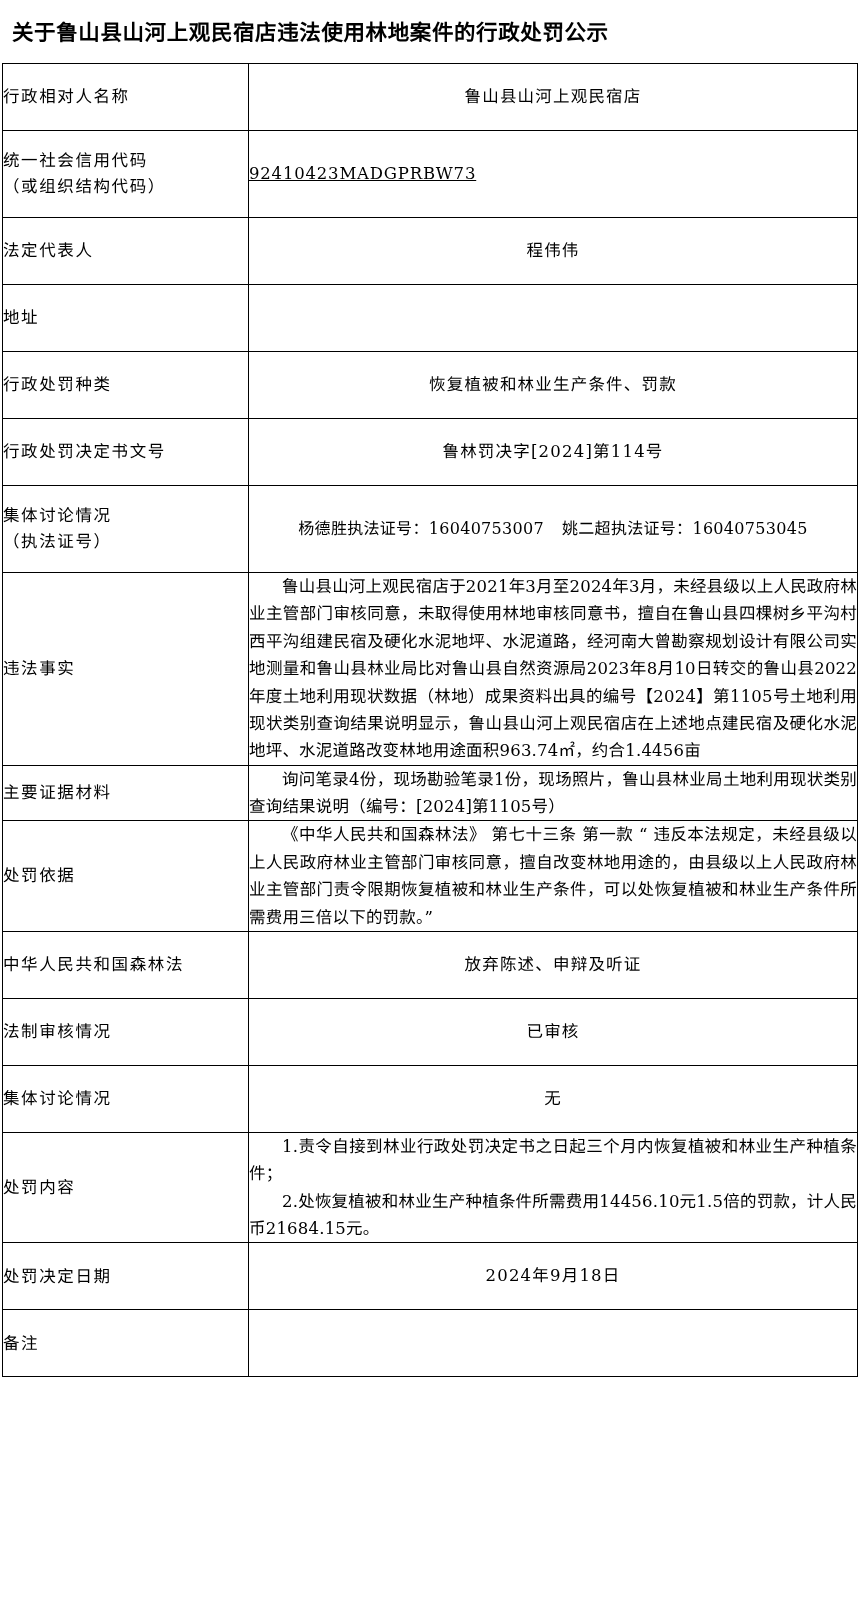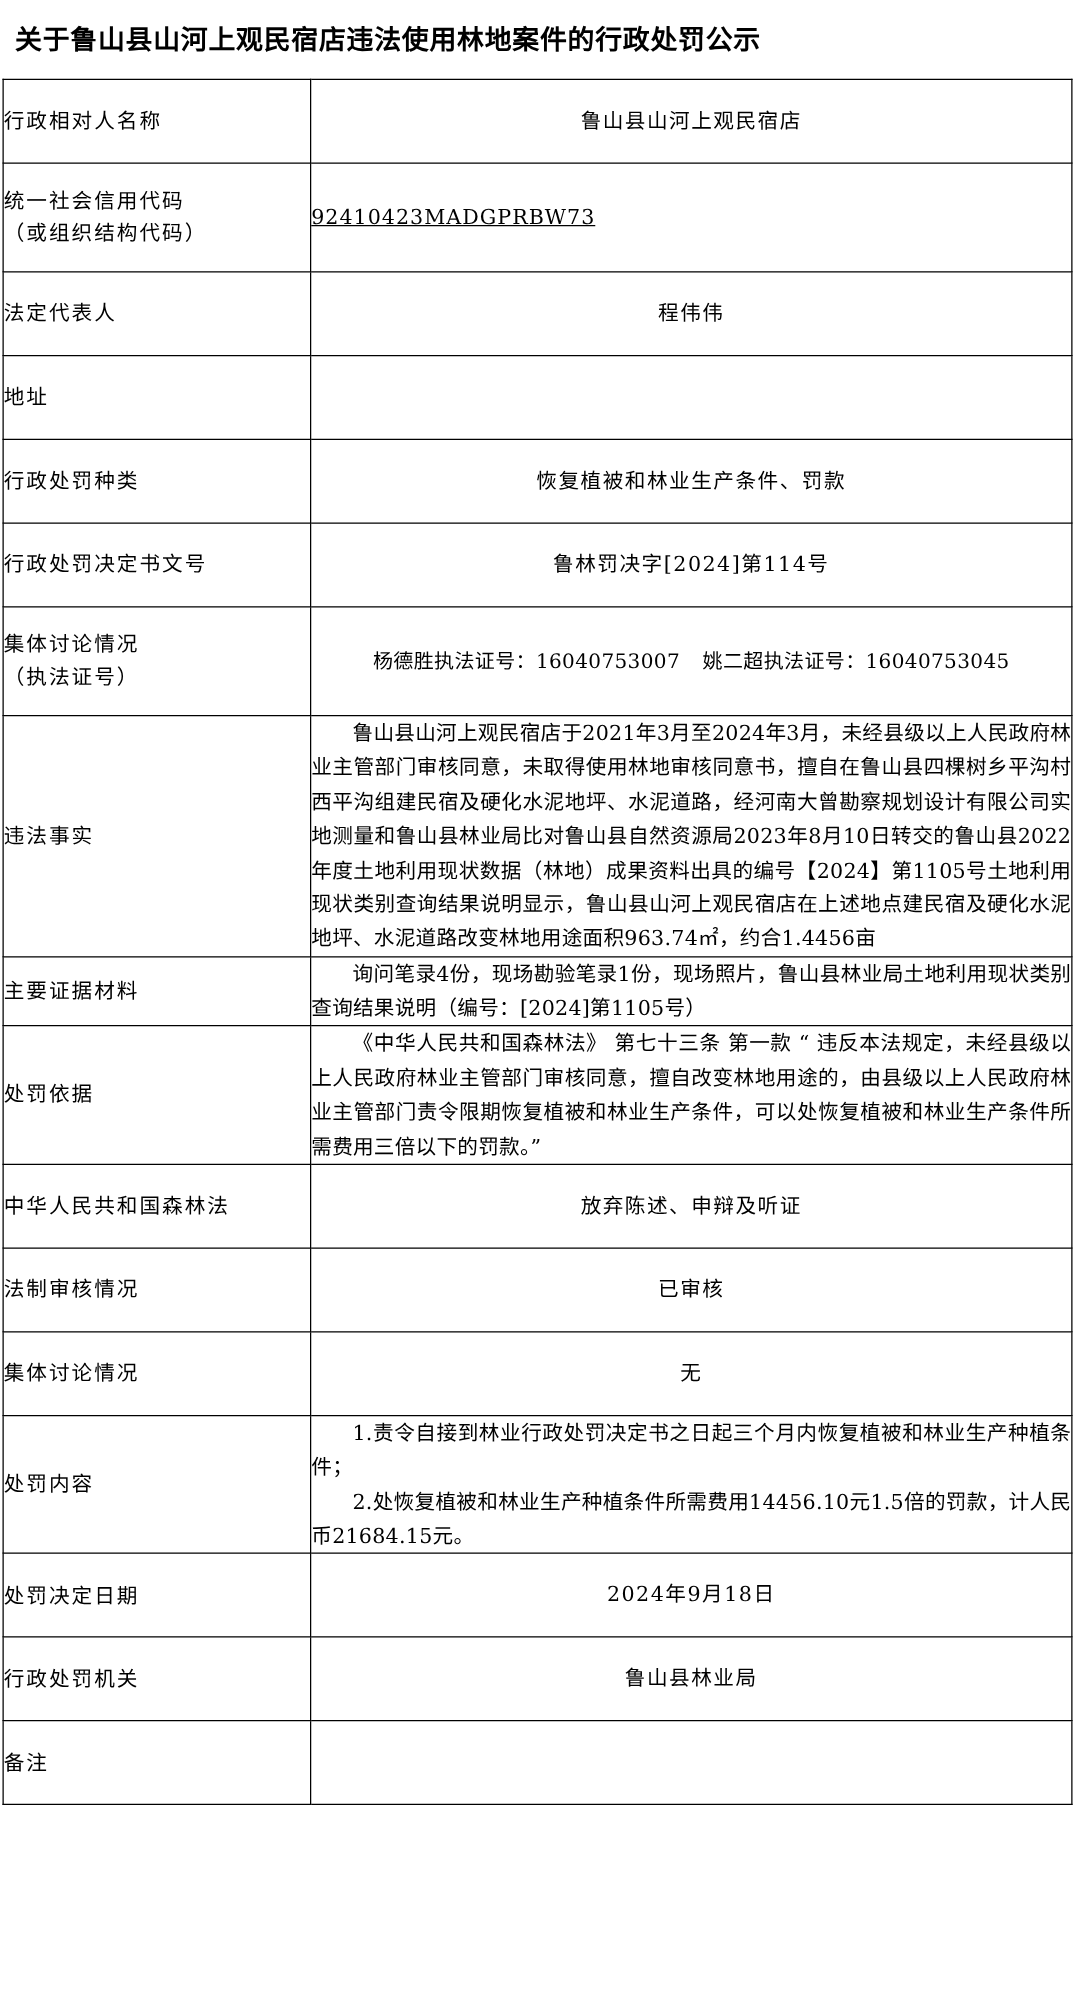--- a/index.html
+++ b/index.html
@@ -201,26 +201,20 @@
         </td>
       </tr>
 
       <tr>
         <td class="label-cell tall-1">处罚决定日期</td>
         <td class="value-cell">
           <div class="v-center">2024年9月18日</div>
         </td>
       </tr>
 
-      <tr>
-        <td class="label-cell tall-1">行政处罚机关</td>
-        <td class="value-cell">
-          <div class="v-center">鲁山县林业局</div>
-        </td>
-      </tr>
 
       <tr>
         <td class="label-cell tall-1">备注</td>
         <td class="value-cell empty-cell">
           <div class="v-center"></div>
         </td>
       </tr>
 
     </tbody>
   </table>

